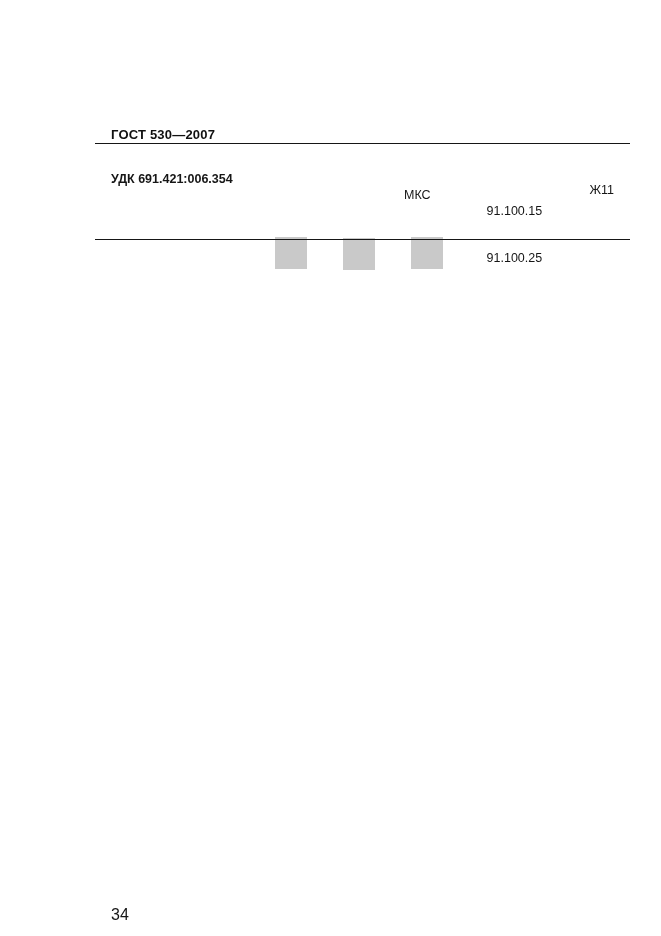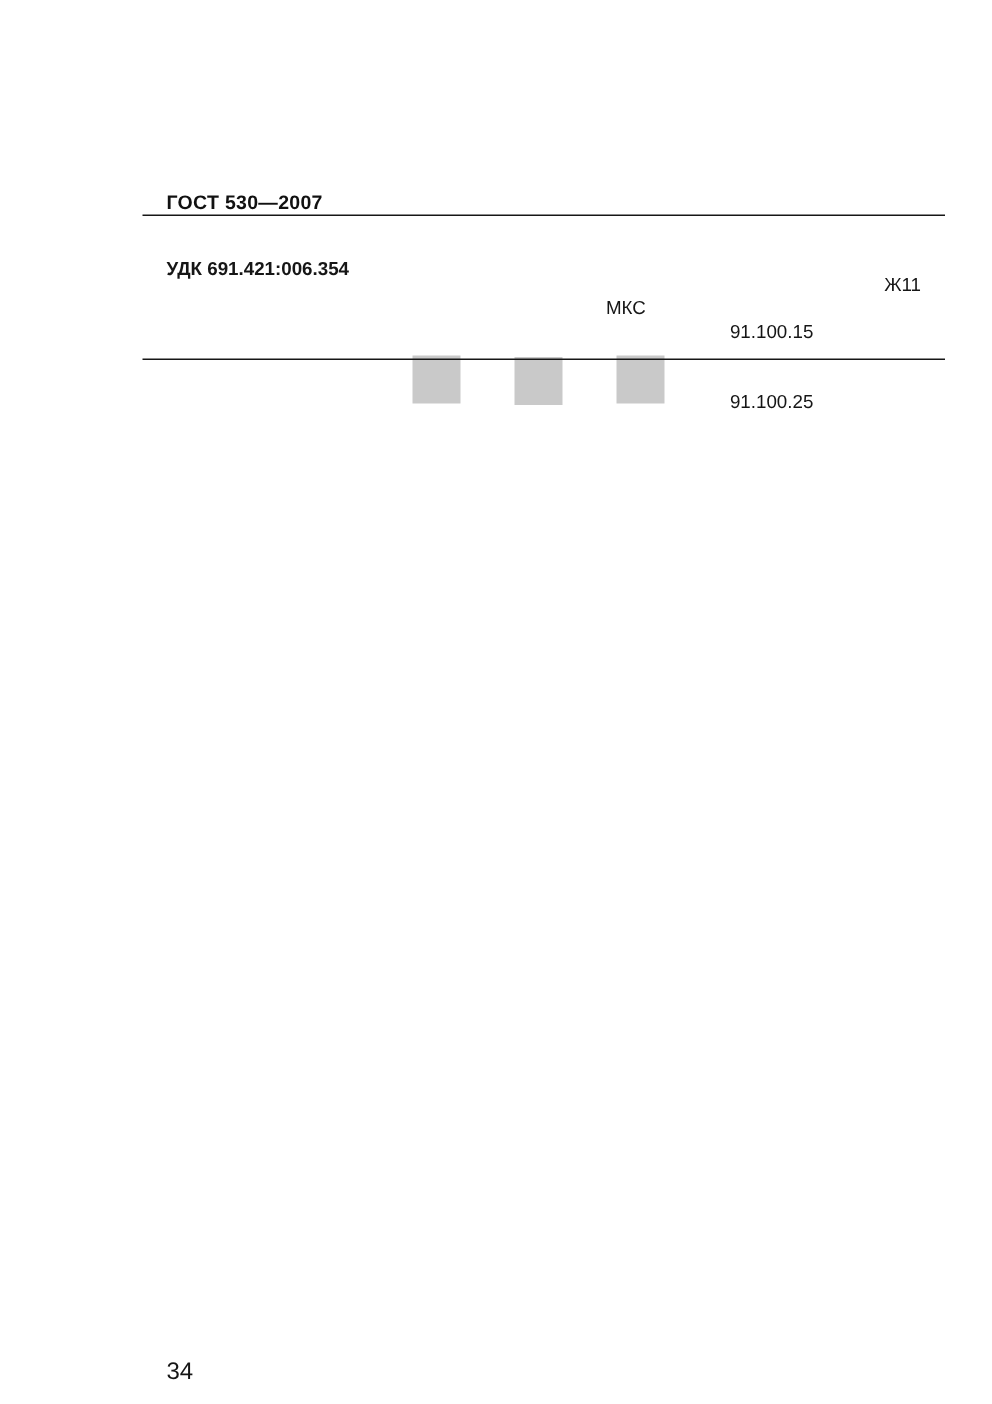--- a/index.html
+++ b/index.html
@@ -52,21 +52,20 @@
     top: 0;
     white-space: nowrap;
     font-weight: bold;
   }
   .mks-block {
     position: absolute;
     left: 277px; 
     top: 0;
     display: flex;
     gap: 8px;
-    margin-top: 10px;
   }
   .mks-values div { white-space: nowrap; text-align: center; }
   .zh-code {
     position: absolute;
     right: 0;
     top: 0;
     white-space: nowrap;
     margin-top: 11px;
   }
   .keywords {

